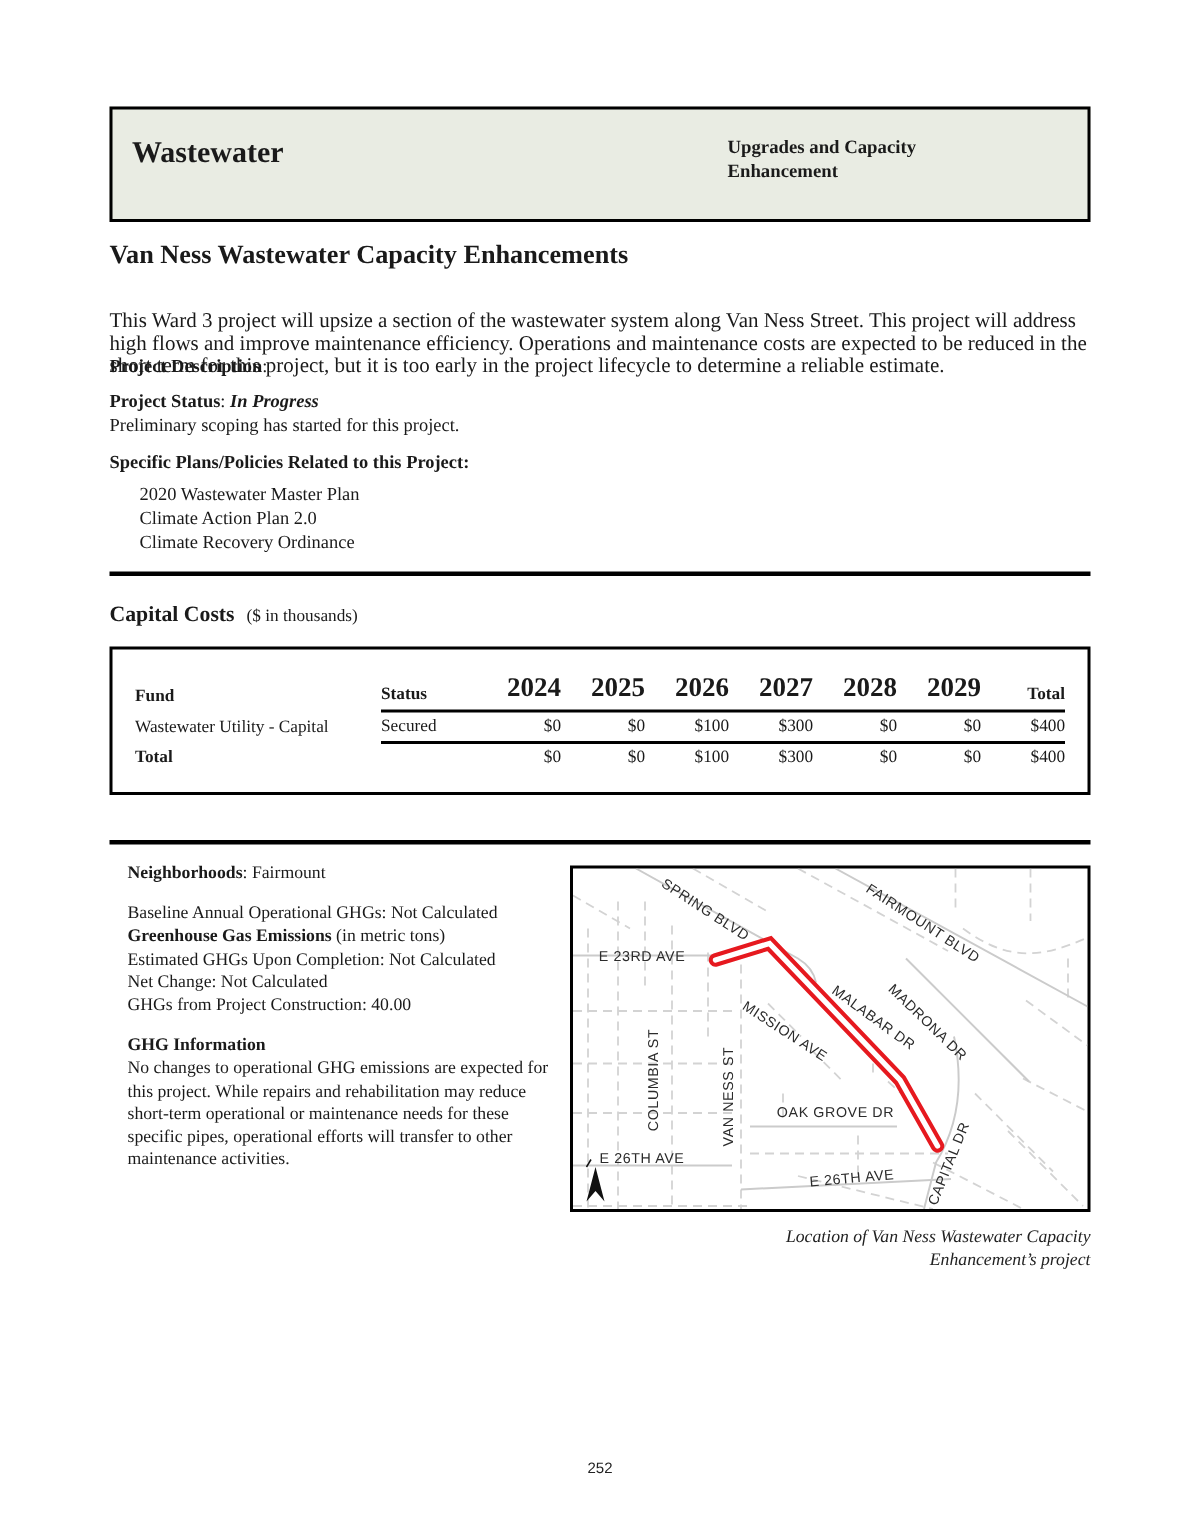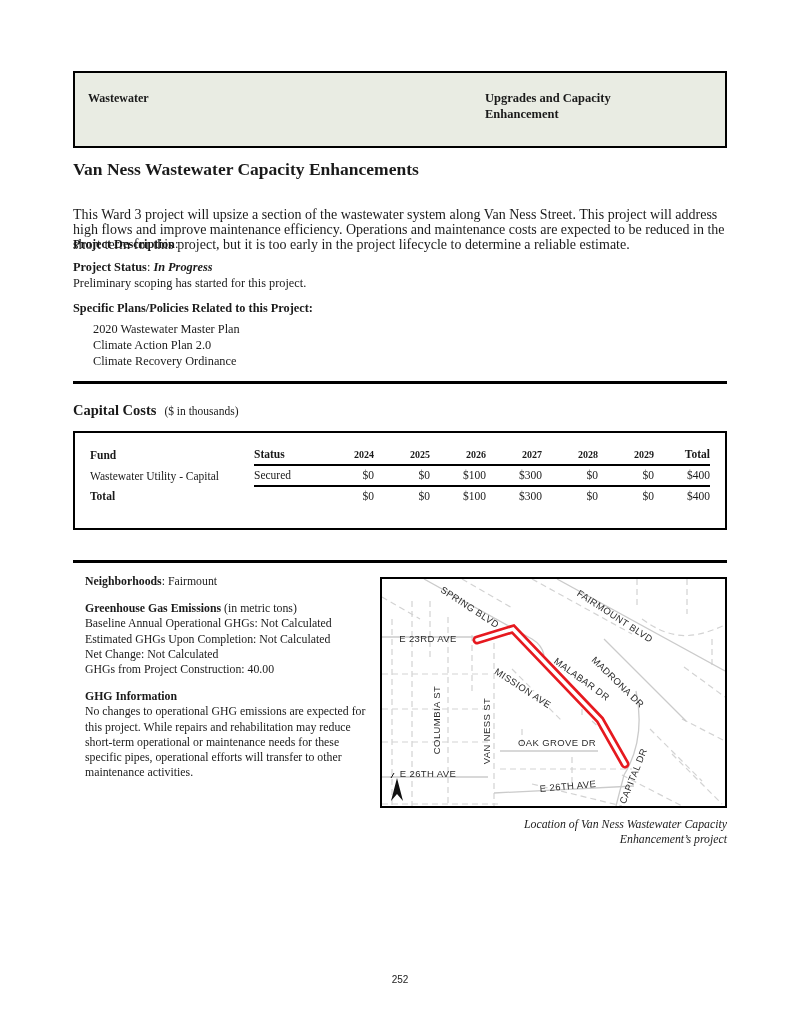--- a/index.html
+++ b/index.html
@@ -7,21 +7,21 @@
   .page {
     position:relative; width:800px; height:1024px; background:#fff;
     font-family:"Liberation Serif", serif; color:#1a1a1a; overflow:hidden;
   }
   
   .banner {
     position:absolute; left:73px; top:71px; width:654px; height:77px;
     background:#e9ece3; border:2px solid #000;
   }
   .banner-left {
-    position:absolute; left:13px; top:18px; font-size:12px; font-weight:bold;
+    position:absolute; left:13px; top:18px; font-size:20px; font-weight:bold;
   }
   .banner-right {
     position:absolute; left:410px; top:18px; width:172px;
     font-size:12.5px; font-weight:bold; line-height:15.5px;
   }
   
   .proj-title { position:absolute; left:73px; top:159px; font-size:17.5px; font-weight:bold; }
   .sec-label  { font-weight:bold; }
   .desc-label { position:absolute; left:73px; top:191px; font-size:12.3px;margin-top:46px; }
   .desc-text  { position:absolute; left:73px; top:207px; width:656px; font-size:14px; line-height:15.2px; }
@@ -37,21 +37,21 @@
   .cc-head { position:absolute; left:73px; top:402px; font-size:14.5px; }
   .cc-head .cc-title { font-weight:bold;margin-top:11px; }
   .cc-head .cc-sub { font-size:11.5px; font-weight:normal; margin-left:8px;margin-top:25px; }
   .cc-box {
     position:absolute; left:73px; top:431px; width:654px; height:99px;
     border:2px solid #000; padding:12px 15px 0 15px;
   }
   table.cc { border-collapse:collapse; width:100%; table-layout:fixed; }
   table.cc th, table.cc td { padding:3px 0 4px 0; font-size:11.5px; vertical-align:bottom; white-space:nowrap; }
   table.cc th { font-weight:bold; text-align:right; }
-  table.cc th.year { font-size:10px; }
+  table.cc th.year { font-size:18px; }
   table.cc th.fund, table.cc td.fund { text-align:left; width:164px; }
   table.cc th.status, table.cc td.status { text-align:left; width:64px; }
   table.cc td.num { text-align:right; }
   table.cc .hline  { border-bottom:2px solid #000; }
   table.cc .tline  { border-top:2.5px solid #000; }
   table.cc td.total-label { font-weight:bold; text-align:left; }
   
   .details { position:absolute; left:73px; top:574px; width:302px; font-size:11.8px; line-height:15.2px; }
   .details .blk { margin-bottom:12px;margin-left:12px; }
   .details .b { font-weight:bold; }
@@ -156,22 +156,22 @@
       </tr>
     </tbody>
       </table>
   </div>
 
   <div class="rule rule-2"></div>
 
   <div class="details">
     <div class="blk"><span class="b">Neighborhoods</span>: <span>Fairmount</span></div>
     <div class="blk">
+      <div>Baseline Annual Operational GHGs: Not Calculated</div>
       <div><span class="b">Greenhouse Gas Emissions</span> <span>(in metric tons)</span></div>
-      <div>Baseline Annual Operational GHGs: Not Calculated</div>
       <div>Estimated GHGs Upon Completion: Not Calculated</div>
       <div>Net Change: Not Calculated</div>
       <div>GHGs from Project Construction: 40.00</div>
     </div>
     <div class="blk">
       <div class="b">GHG Information</div>
       <div>No changes to operational GHG emissions are expected for this project. While repairs and rehabilitation may reduce short-term operational or maintenance needs for these specific pipes, operational efforts will transfer to other maintenance activities.</div>
     </div>
   </div>
 

